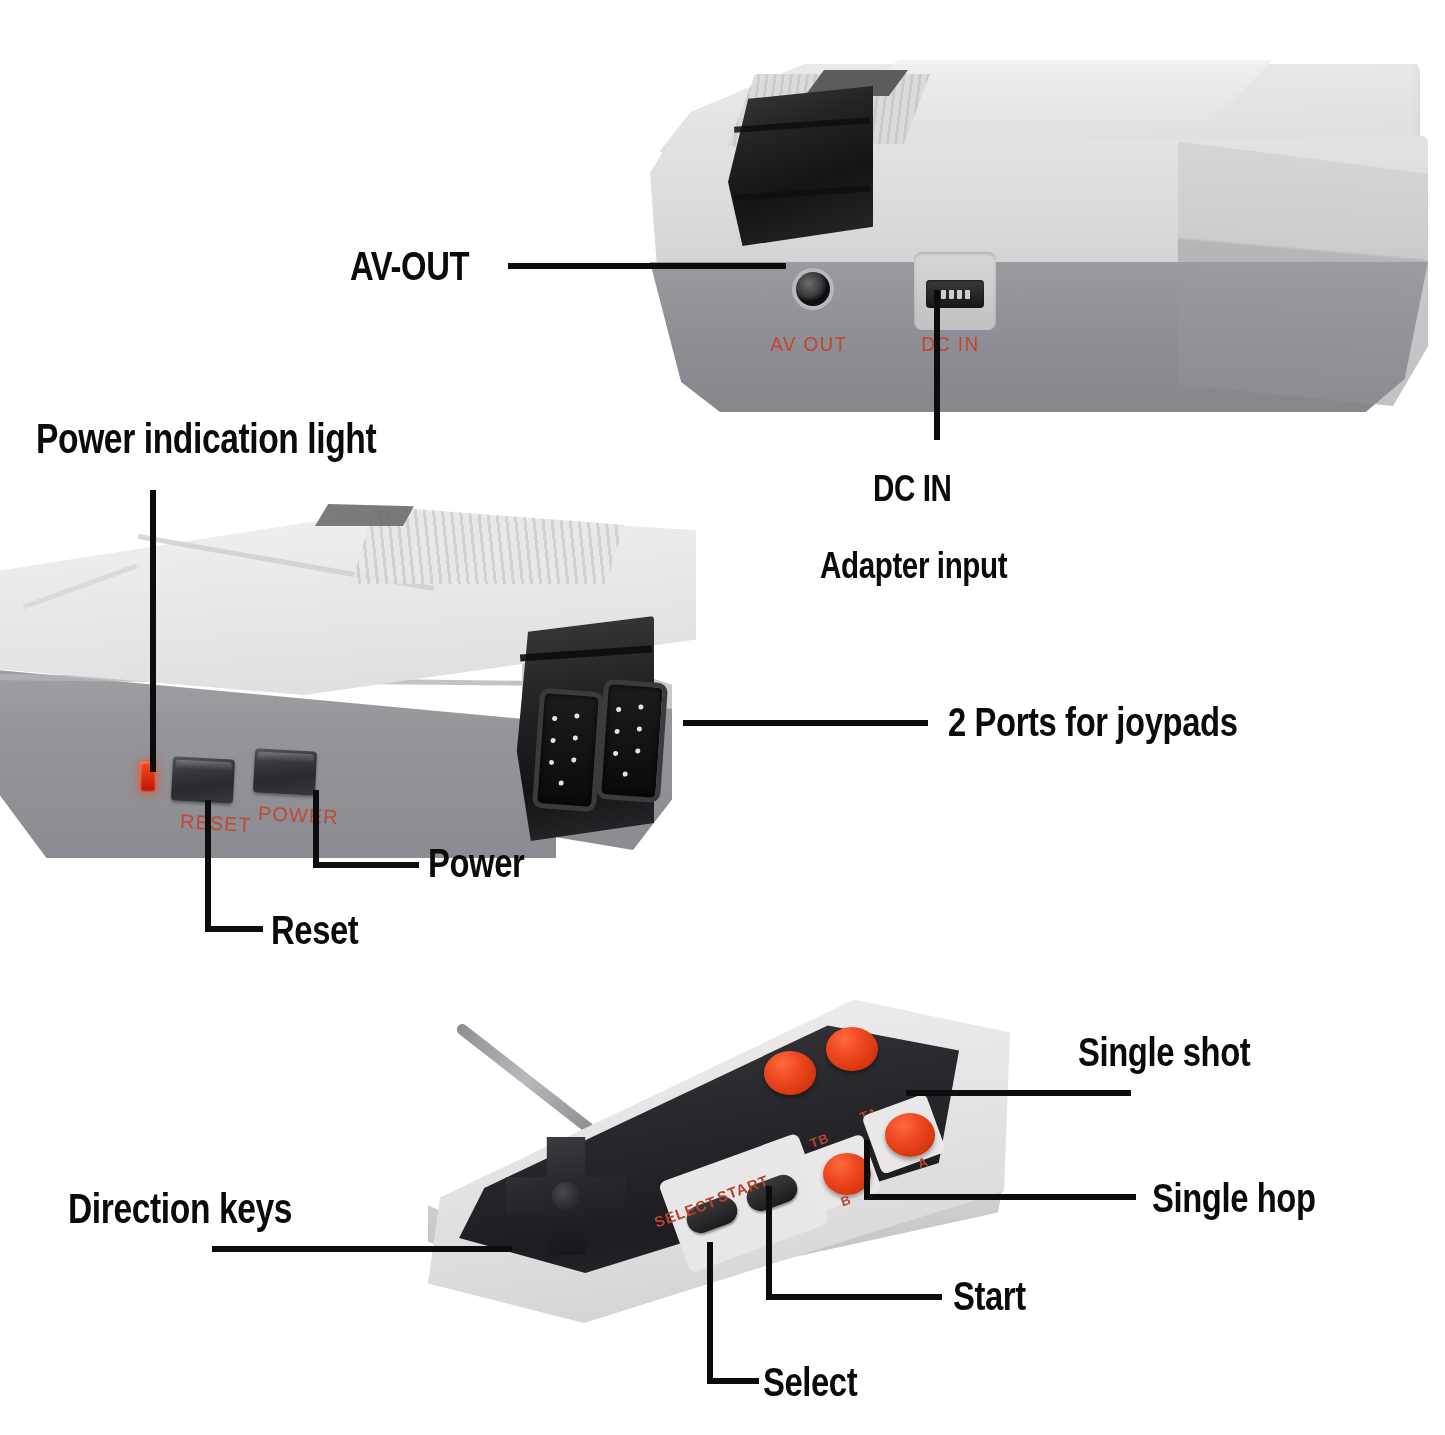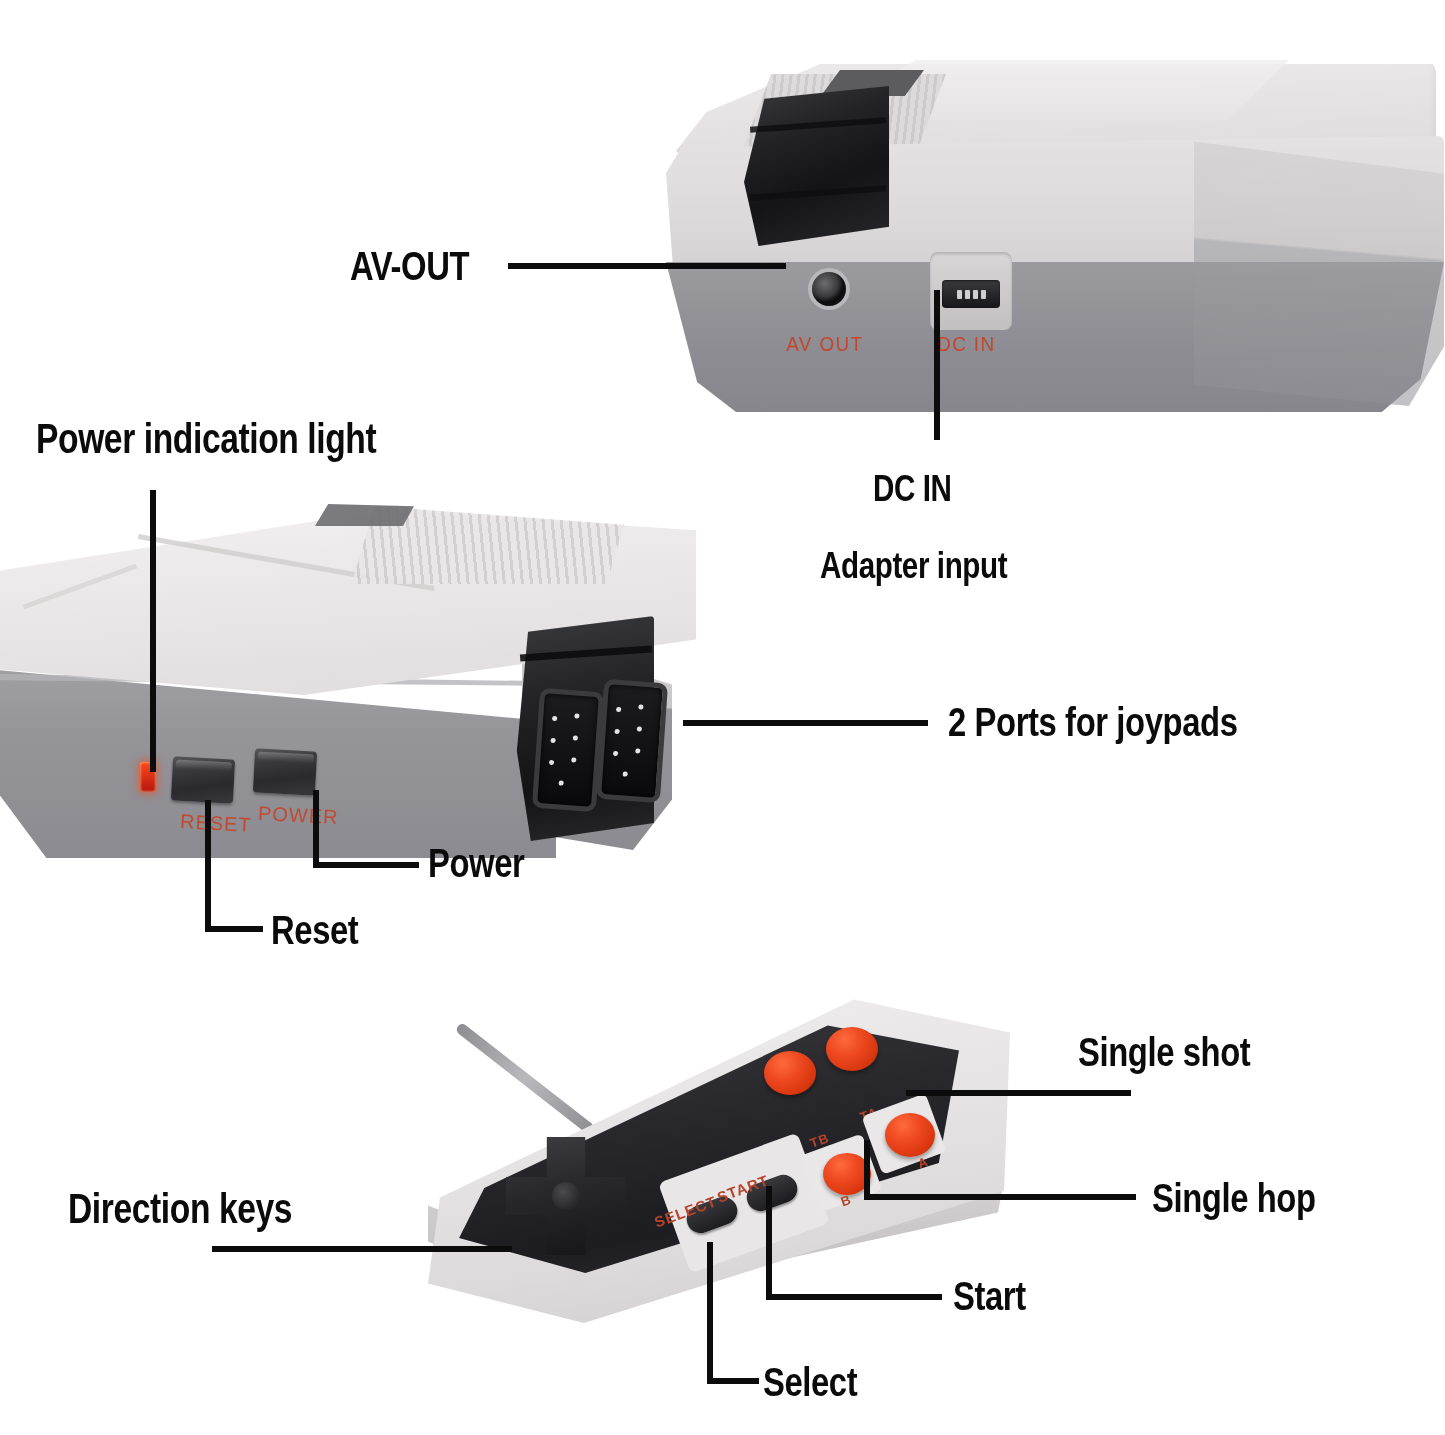--- a/index.html
+++ b/index.html
@@ -16,21 +16,21 @@
   
   .ln{position:absolute;background:#0c0c0c;}
   .lnh{height:6px;}
   .lnv{width:6px;}
 
   
   .console{position:absolute;}
 
   
   #consoleRear{left:600px;top:18px;width:845px;height:400px;}
-  #consoleRear .body{position:absolute;left:34px;top:22px;width:812px;height:360px;}
+  #consoleRear .body{position:absolute;left:18px;top:22px;width:812px;height:360px;}
 
   .rear-lid{position:absolute;left:42px;top:18px;width:760px;height:150px;
             background:linear-gradient(178deg,#eceaea 0%,#e3e1e1 45%,#d8d6d6 100%);
             border-radius:10px 16px 8px 8px;
             clip-path:polygon(4% 36%,19% 4%,100% 4%,100% 74%,96% 96%,8% 96%,0% 62%);
             box-shadow:inset 0 -6px 10px rgba(0,0,0,.07);}
   .rear-lidtop{position:absolute;left:150px;top:20px;width:505px;height:60px;
             background:linear-gradient(180deg,#f1efef,#e6e4e4);
             clip-path:polygon(8% 100%,26% 0%,100% 0%,88% 100%);opacity:.85;}
   .rear-upper{position:absolute;left:32px;top:96px;width:778px;height:142px;

